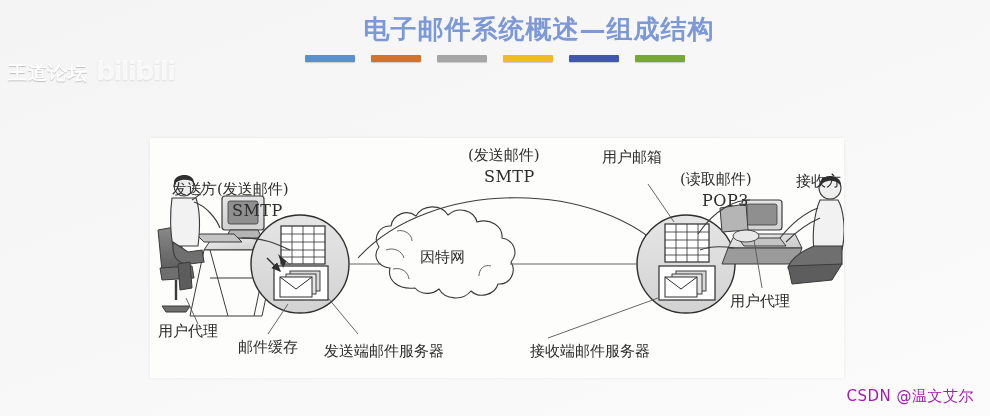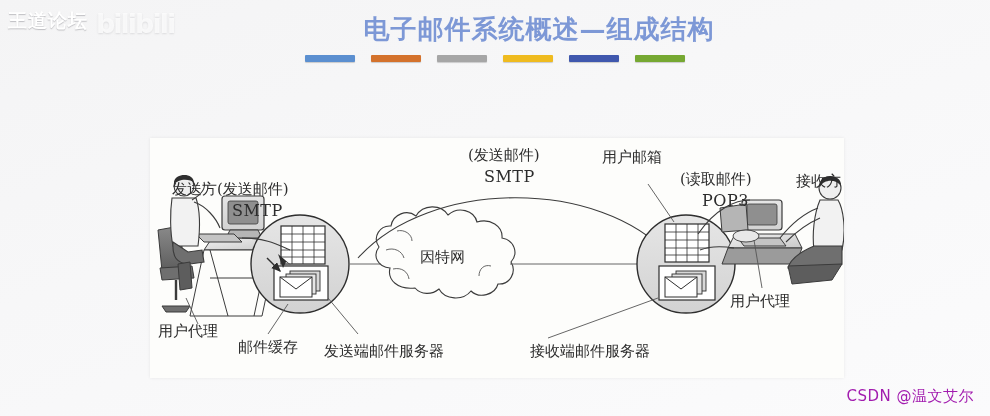--- a/index.html
+++ b/index.html
@@ -14,40 +14,41 @@
     background: linear-gradient(160deg, #f4f4f5 0%, #f7f7f8 40%, #fbfbfc 100%);
     position: relative;
   }
 
   
   #brand-watermark {
     position: absolute;
     left: 8px;
     top: 8px;
     display: flex;
-    align-items: flex-start;
+    align-items: flex-end;
     gap: 8px;
     user-select: none;
   }
   #brand-watermark .wm-text {
     font-family: "DejaVu Sans", sans-serif;
     font-weight: bold;
     font-size: 19px;
     color: #ffffff;
     letter-spacing: 1px;
     text-shadow: 0 1px 1px rgba(150,150,155,0.55);
   }
   #brand-watermark .wm-logo {
     font-family: "DejaVu Sans", sans-serif;
     font-weight: bold;
     font-size: 27px;
     color: rgba(255,255,255,0.85);
     letter-spacing: -2px;
     text-shadow: 0 1px 2px rgba(160,160,165,0.40);
     opacity: 0.75;
+    margin-top: 47px;
   }
   #csdn-watermark {
     position: absolute;
     right: 16px;
     bottom: 10px;
     font-family: "DejaVu Sans", sans-serif;
     font-size: 15px;
     color: #a21caf;
     letter-spacing: 0.5px;
     user-select: none;

